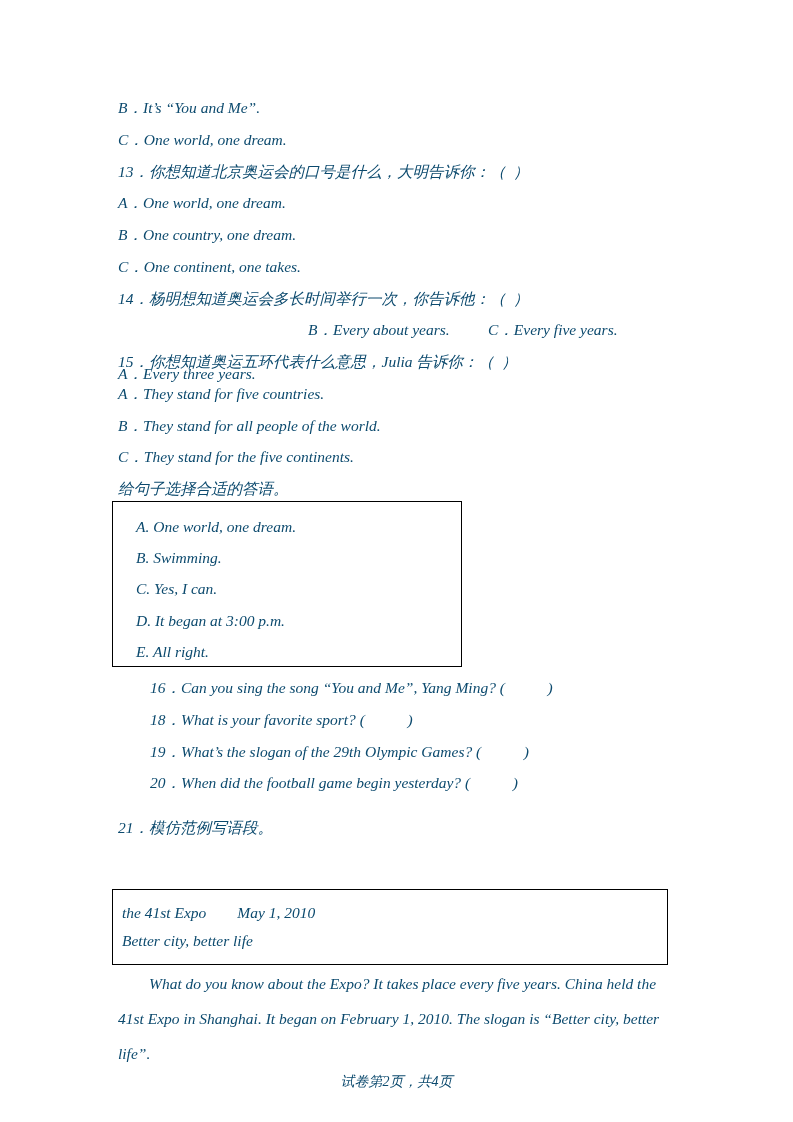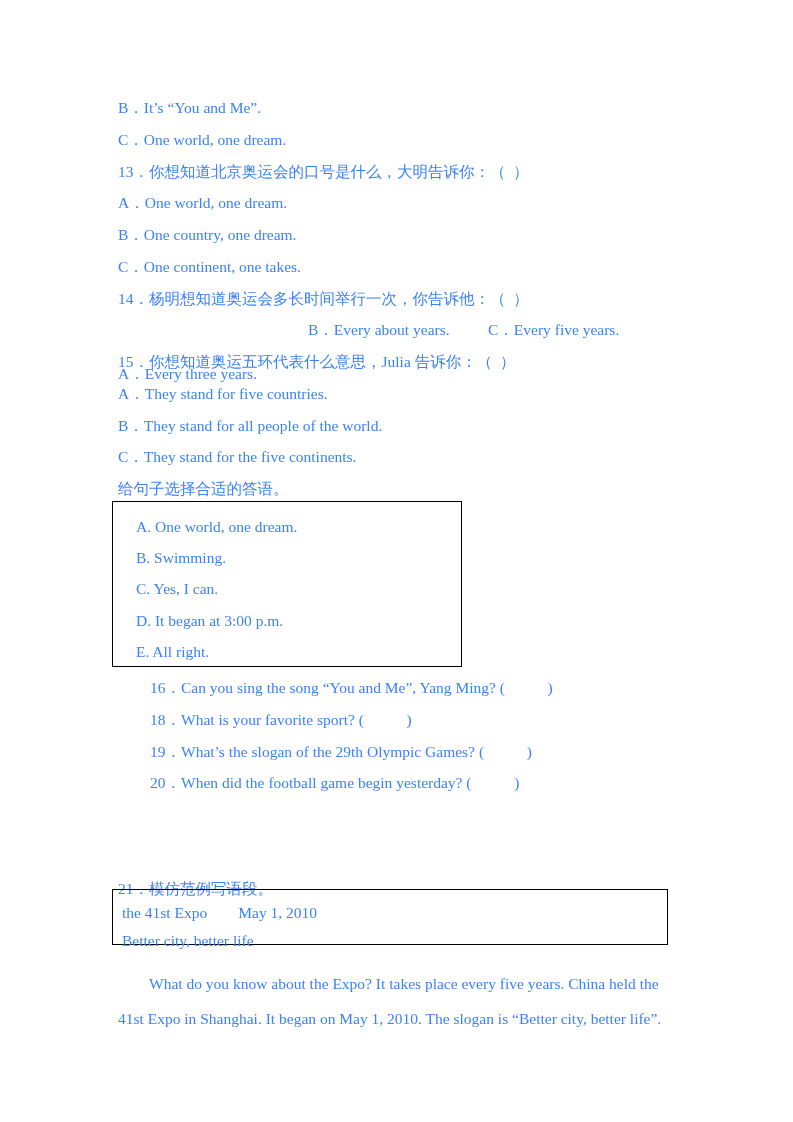--- a/index.html
+++ b/index.html
@@ -5,24 +5,25 @@
   html, body {
     margin: 0;
     padding: 0;
     background: #ffffff;
   }
   .page {
     position: relative;
     width: 793px;
     height: 1122px;
     background: #ffffff;
-    color: #3b82f6;
+    color: #0c4a6e;
     font-family: "Liberation Serif", "DejaVu Serif", serif;
     font-size: 15.5px;
     overflow: hidden;
+    font-style: italic;
   }
   .textgroup {
     position: absolute;
     left: 118px;
     right: 36px;
   }
   .line {
     line-height: 31.75px;
     height: 31.75px;
     white-space: pre-wrap;
@@ -45,30 +46,30 @@
     box-sizing: border-box;
     padding: 9px 0 0 23px;
   }
   .answer-box .line {
     line-height: 31.2px;
     height: 31.2px;
   }
   .q21-line {
     position: absolute;
     left: 118px;
-    top: 873px;
+    top: 812px;
     line-height: 31.75px;
     white-space: pre-wrap;
   }
   .example-box {
     position: absolute;
     left: 112px;
     top: 889px;
     width: 556px;
-    height: 56px;
+    height: 76px;
     border: 1.5px solid #000000;
     box-sizing: border-box;
     padding: 9px 16px 0 9px;
   }
   .example-box .bline {
     line-height: 28px;
     height: 28px;
     white-space: pre-wrap;
   }
   .model-paragraph {
@@ -130,16 +131,17 @@
     <div class="line">20．When did the football game begin yesterday? (           )</div>
   </div>
 
   <div class="q21-line">21．模仿范例写语段。</div>
 
   <div class="example-box">
     <div class="bline">the 41st Expo        May 1, 2010</div>
     <div class="bline">Better city, better life</div>
   </div>
 
-  <div class="model-paragraph">What do you know about the Expo? It takes place every five years. China held the 41st Expo in Shanghai. It began on May 1, 2010. The slogan is “Better city, better life”.</div>
+  <div class="model-paragraph">What do you know about the Expo? It takes place every five years. China held the 41st Expo in Shanghai. It began on February 1, 2010. The slogan is “Better city, better life”.</div>
 
+  <div class="footer">试卷第2页，共4页</div>
 
 </div>
 
 </body></html>

